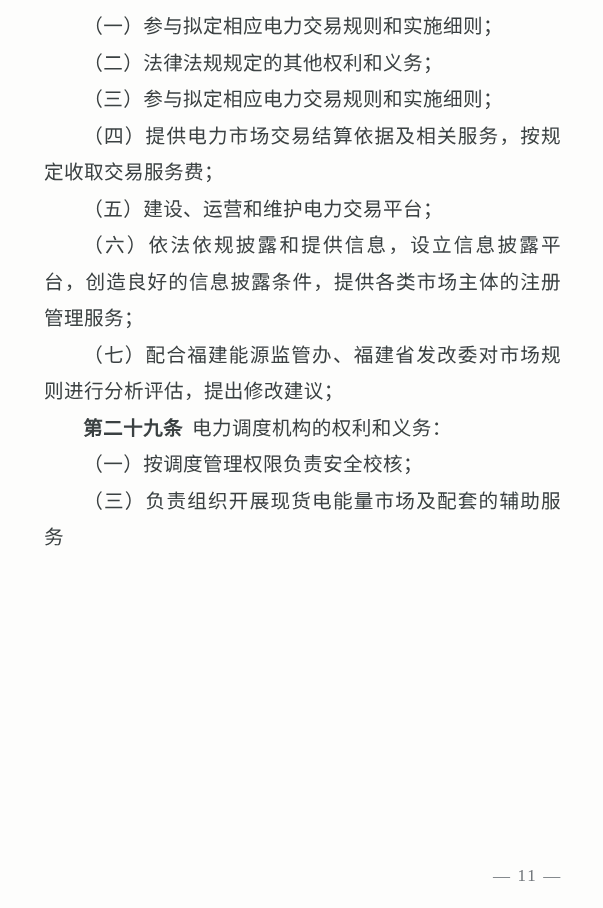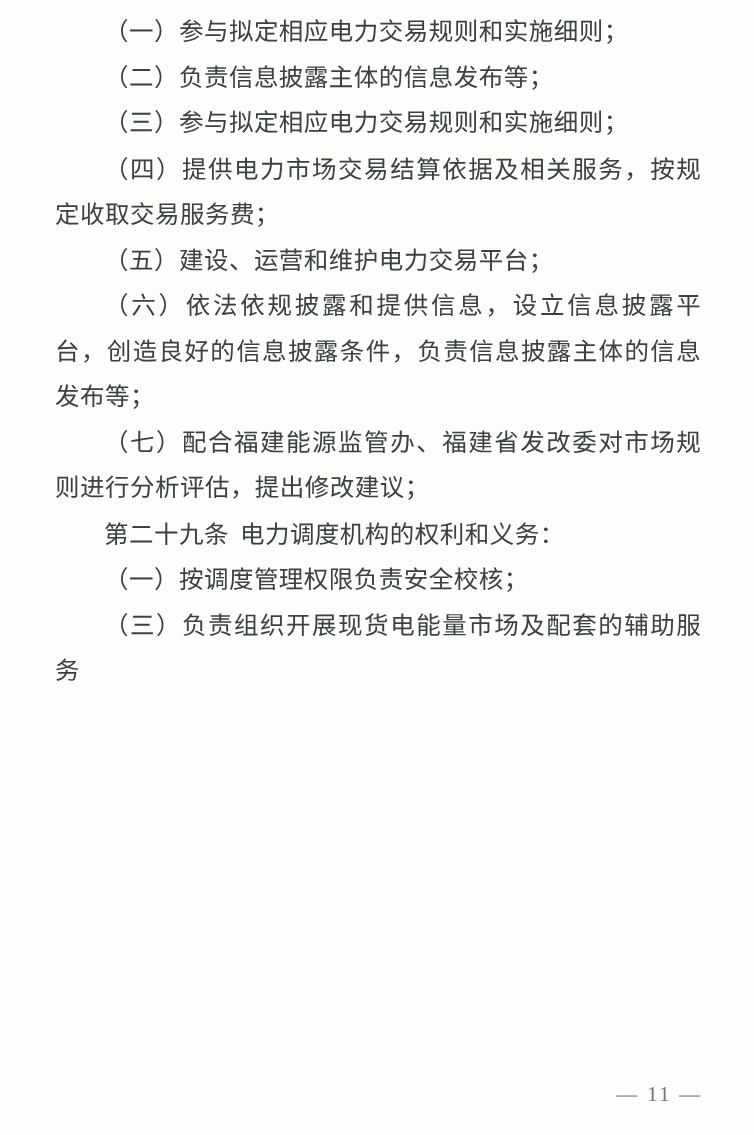--- a/index.html
+++ b/index.html
@@ -26,44 +26,44 @@
   .para {
     font-size: 19.6px;
     line-height: 36.5px;
     text-align: justify;
     text-justify: inter-ideograph;
     text-indent: 2em;
     word-break: break-all;
     letter-spacing: 0.02em;
   }
   .para.heading .article-number {
-    font-weight: normal;
+    font-weight: bold;
     margin-right: 0.45em;
   }
   .footer {
     position: absolute;
     right: 41px;
     top: 866px;
     color: #70757a;
     font-size: 17px;
     letter-spacing: 0.1em;
     margin-left: 44px;
   }
 </style>
 </head>
 <body>
 
 <div class="page">
   <div class="content">
     <p class="para">（一）参与拟定相应电力交易规则和实施细则；</p>
-    <p class="para">（二）负责信息披露主体的信息发布等；</p>
+    <p class="para">（二）法律法规规定的其他权利和义务；</p>
     <p class="para">（三）参与拟定相应电力交易规则和实施细则；</p>
     <p class="para">（四）提供电力市场交易结算依据及相关服务，按规定收取交易服务费；</p>
     <p class="para">（五）建设、运营和维护电力交易平台；</p>
-    <p class="para">（六）依法依规披露和提供信息，设立信息披露平台，创造良好的信息披露条件，负责信息披露主体的信息发布等；</p>
+    <p class="para">（六）依法依规披露和提供信息，设立信息披露平台，创造良好的信息披露条件，提供各类市场主体的注册管理服务；</p>
     <p class="para">（七）配合福建能源监管办、福建省发改委对市场规则进行分析评估，提出修改建议；</p>
     <p class="para heading"><span class="article-number">第二十九条</span><span>电力调度机构的权利和义务：</span></p>
     <p class="para">（一）按调度管理权限负责安全校核；</p>
     <p class="para">（三）负责组织开展现货电能量市场及配套的辅助服务</p>
   </div>
   <div class="footer">
     <span>— 11 —</span>
   </div>
 </div>
 

